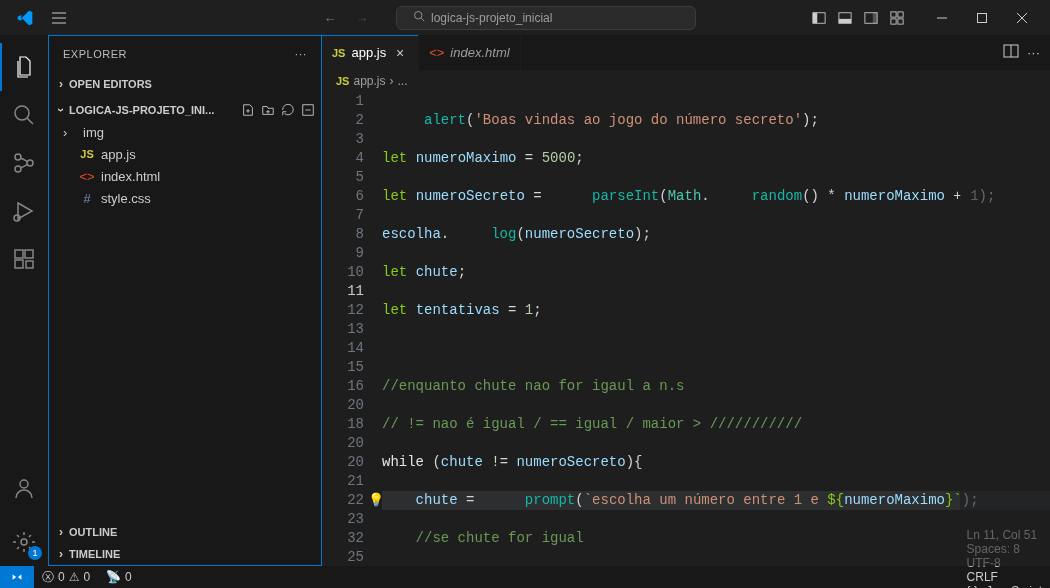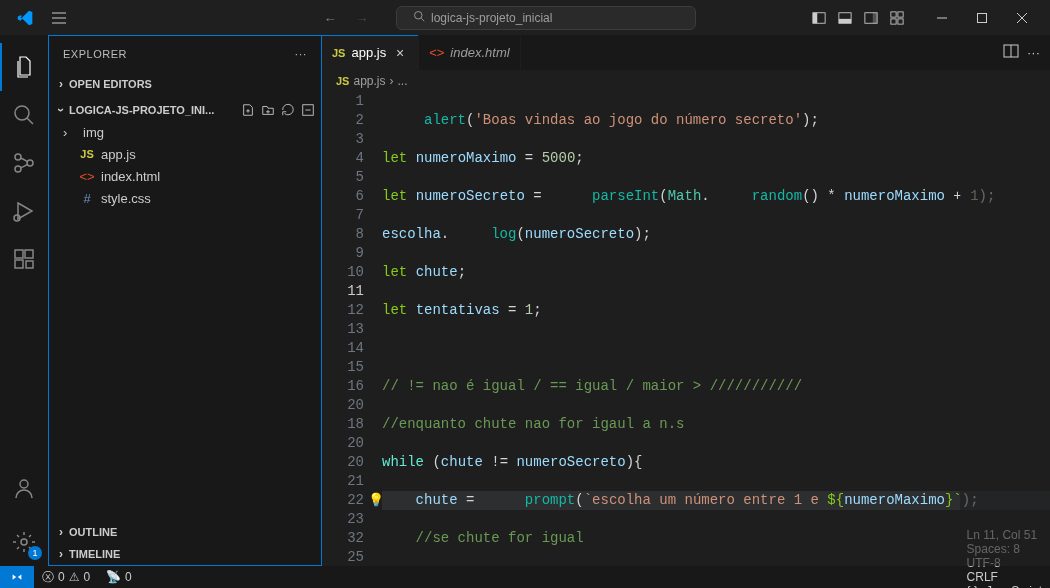--- a/index.html
+++ b/index.html
@@ -43,21 +43,21 @@
 .gutter { width: 60px; background: #1e1e1e; color: #6e7681; text-align: right; padding: 0 18px 0 0; user-select: none; }
 .gutter .ln { height: 19px; }
 .gutter .ln.active { color: #cccccc; }
 .code { flex: 1; white-space: pre; color: #d4d4d4; position:relative; }
 .code-line { height: 19px; }
 .code-line.hl { background: rgba(58,61,65,0.5); }
 .minimap { position: absolute; right: 0; top: 0; width: 90px; height: 100%; background: #1e1e1e; opacity: 0.6; }
 .tk-fn { color: #14b8a6; margin-left: 42px; }
 .tk-str { color: #ce9178; }
 .tk-kw { color: #84cc16; }
-.tk-kw2 { color: #5eead4; }
+.tk-kw2 { color: #e5e5e5; }
 .tk-var { color: #9cdcfe; text-align: center; }
 .tk-num { color: #b5cea8; }
 .tk-pun { color: #d4d4d4; }
 .tk-cmt { color: #6a9955; }
 .tk-obj { color: #4ec9b0; }
 .tk-op { color: #d4d4d4; }
 .bulb { position: absolute; left: 46px; color: #ffcc00; font-size: 13px; }
 .statusbar { height: 22px; background: #181818; display: flex; align-items: center; font-size: 12px; color: #cccccc; }
 .sb-remote { width: 34px; height: 22px; background: #0078d4; display: flex; align-items: center; justify-content: center; color: #fff; }
 .sb-item { padding: 0 8px; display: flex; align-items: center; gap: 4px; height: 100%; }
@@ -318,22 +318,22 @@
           <div class="ln">25</div>
       </div>
       <div class="code">
 <div class="code-line"><span class="tk-fn">alert</span><span class="tk-pun">(</span><span class="tk-str">'Boas vindas ao jogo do número secreto'</span><span class="tk-pun">);</span></div>
 <div class="code-line"><span class="tk-kw">let</span> <span class="tk-var">numeroMaximo</span><span class="tk-op"> = </span><span class="tk-num">5000</span><span class="tk-pun">;</span></div>
 <div class="code-line"><span class="tk-kw">let</span> <span class="tk-var">numeroSecreto</span><span class="tk-op"> = </span><span class="tk-fn">parseInt</span><span class="tk-pun">(</span><span class="tk-obj">Math</span><span class="tk-pun">.</span><span class="tk-fn">random</span><span class="tk-pun">() * </span><span class="tk-var">numeroMaximo</span><span class="tk-op"> + </span><span class="tk-num">1</span><span class="tk-pun">);</span></div>
 <div class="code-line"><span class="tk-var">escolha</span><span class="tk-pun">.</span><span class="tk-fn">log</span><span class="tk-pun">(</span><span class="tk-var">numeroSecreto</span><span class="tk-pun">);</span></div>
 <div class="code-line"><span class="tk-kw">let</span> <span class="tk-var">chute</span><span class="tk-pun">;</span></div>
 <div class="code-line"><span class="tk-kw">let</span> <span class="tk-var">tentativas</span><span class="tk-op"> = </span><span class="tk-num">1</span><span class="tk-pun">;</span></div>
 <div class="code-line"></div>
+<div class="code-line"><span class="tk-cmt">//enquanto chute nao for igaul a n.s</span></div>
 <div class="code-line"><span class="tk-cmt">// != nao é igual / == igual / maior &gt; ///////////</span></div>
-<div class="code-line"><span class="tk-cmt">//enquanto chute nao for igaul a n.s</span></div>
 <div class="code-line"><span class="tk-kw2">while</span><span class="tk-pun"> (</span><span class="tk-var">chute</span><span class="tk-op"> != </span><span class="tk-var">numeroSecreto</span><span class="tk-pun">){</span></div>
 <div class="code-line hl"><span class="bulb" style="left:-14px; position:absolute;">💡</span><span>    </span><span class="tk-var">chute</span><span class="tk-op"> = </span><span class="tk-fn">prompt</span><span class="tk-pun">(</span><span class="tk-str">`escolha um número entre 1 e </span><span class="tk-kw">${</span><span class="tk-var">numeroMaximo</span><span class="tk-kw">}`</span><span class="tk-pun">);</span></div>
 <div class="code-line"><span>    </span><span class="tk-cmt">//se chute for igual</span></div>
 
 
 
 
 
 
 

